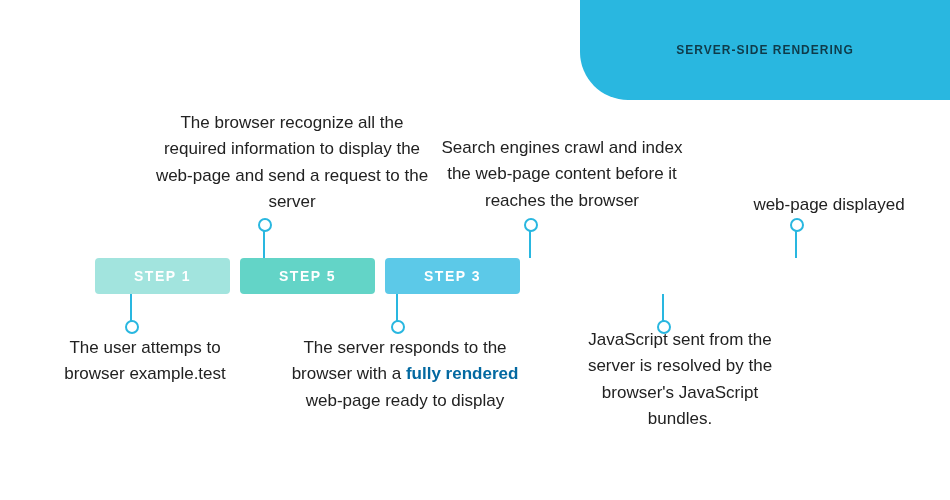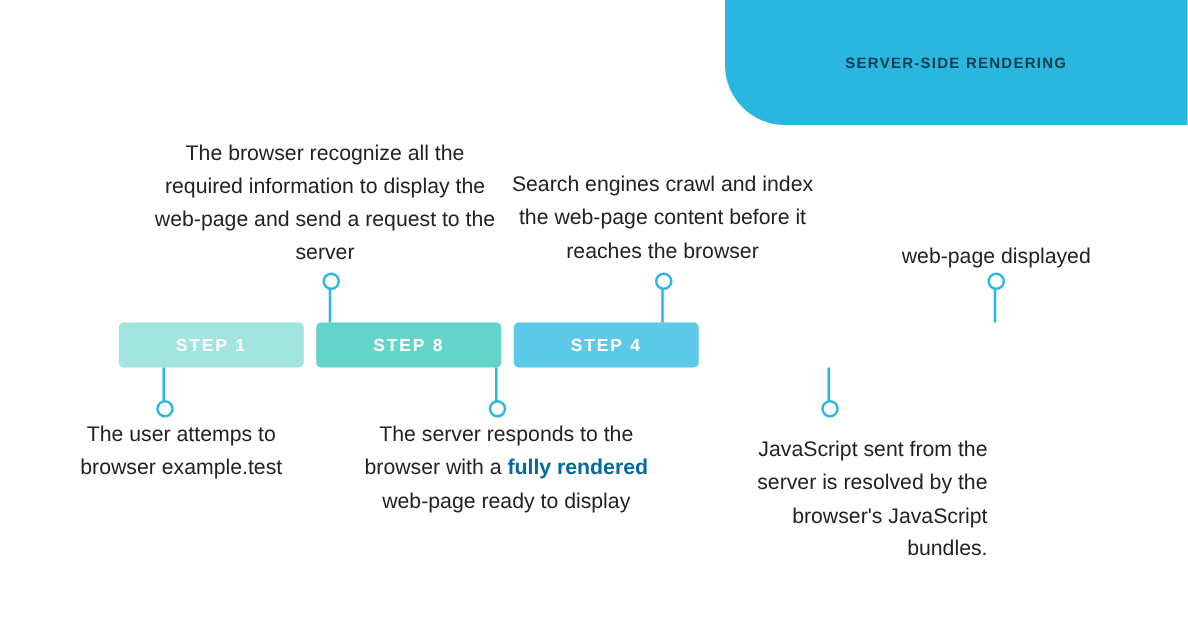--- a/index.html
+++ b/index.html
@@ -25,40 +25,40 @@
   }
 
   .steps-row {
     position: absolute;
     top: 258px;
     left: 95px;
     display: flex;
     gap: 10px;
   }
   .step-box {
-    width: 148px;
+    width: 135px;
     height: 36px;
     border-radius: 4px;
     color: #fff;
     font-weight: 800;
     font-size: 14px;
     letter-spacing: 1.5px;
     display: flex;
     align-items: center;
     justify-content: center;
   }
 
   .desc {
     position: absolute;
     color: #222;
     font-size: 17px;
     line-height: 1.55;
     text-align: center;
   }
-  .desc.top { text-align: center; }
+  .desc.top { text-align: center; margin-left: 32px; }
   .emph { color: #0369a1; font-weight: 700; }
 
   .connector {
     position: absolute;
     width: 2px;
     background: #29b7e0;
   }
   .connector::after {
     content: "";
     position: absolute;
@@ -77,39 +77,39 @@
 
 <div class="header-tab">
   <span>SERVER-SIDE RENDERING</span>
 </div>
 
 <div class="steps-row">
   <div class="step-box" style="background:#a2e4de">
       <span>STEP 1</span>
     </div>
   <div class="step-box" style="background:#63d4c7">
-      <span>STEP 8</span>
+      <span>STEP 5</span>
     </div>
   <div class="step-box" style="background:#5cc9e8">
-      <span>STEP 4</span>
+      <span>STEP 3</span>
     </div>
 </div>
 
 <div class="connector down" style="left:130px; top:294px; height:30px;"></div>
 <div class="connector up" style="left:263px; top:228px; height:30px;"></div>
 <div class="connector down" style="left:396px; top:294px; height:30px;"></div>
 <div class="connector up" style="left:529px; top:228px; height:30px;"></div>
 <div class="connector down" style="left:662px; top:294px; height:30px;"></div>
 <div class="connector up" style="left:795px; top:228px; height:30px;"></div>
 
 <div class="desc" style="left:45px; top:335px; width:200px;">The user attemps to browser example.test</div>
 
 <div class="desc top" style="left:120px; top:110px; width:280px;">The browser recognize all the required information to display the web-page and send a request to the server</div>
 
 <div class="desc" style="left:275px; top:335px; width:260px;">
   <span>The server responds to the browser with a </span><span class="emph">fully rendered</span><span> web-page ready to display</span>
 </div>
 
 <div class="desc top" style="left:400px; top:135px; width:260px;">Search engines crawl and index the web-page content before it reaches the browser</div>
 
-<div class="desc" style="left:570px; top:347px; width:220px;text-align:right;">JavaScript sent from the server is resolved by the browser's JavaScript bundles.</div>
+<div class="desc" style="left:570px; top:327px; width:220px;">JavaScript sent from the server is resolved by the browser's JavaScript bundles.</div>
 
 <div class="desc top" style="left:702px; top:192px; width:190px;">web-page displayed</div>
 
 </body></html>

